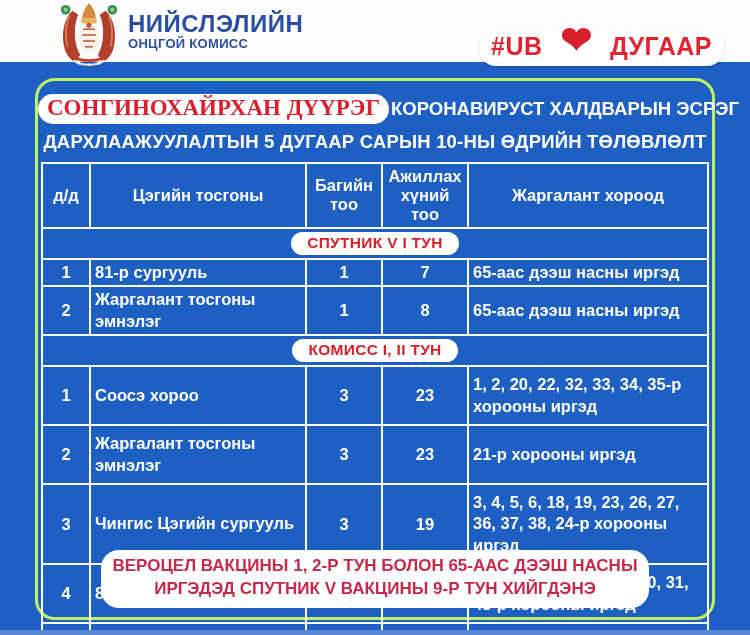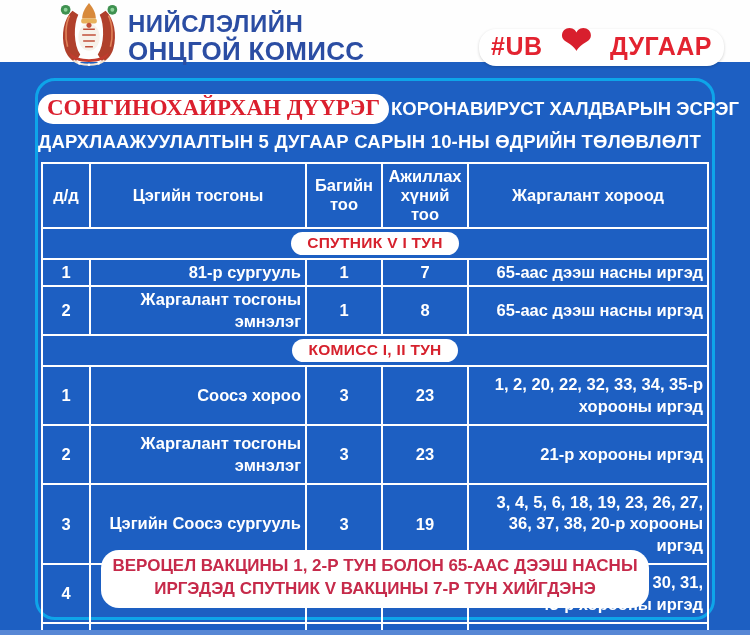--- a/index.html
+++ b/index.html
@@ -6,53 +6,53 @@
   body{
     width:750px;height:635px;position:relative;overflow:hidden;
     background:#ffffff;font-family:"Liberation Sans",sans-serif;
     -webkit-font-smoothing:antialiased;
   }
   
   .top-band{position:absolute;top:0;left:0;width:750px;height:62px;background:#fefefe;z-index:2;}
   .emblem{position:absolute;left:57px;top:2px;width:64px;height:72px;z-index:6;}
   .org-title{position:absolute;left:128px;top:11px;color:#2b4da3;font-weight:bold;z-index:6;line-height:1.08;}
   .org-line1{font-size:24px;letter-spacing:.5px;}
-  .org-line2{font-size:26px;letter-spacing:.3px;}
+  .org-line2{font-size:13px;letter-spacing:.3px;}
   .hashtag{
     position:absolute;right:26px;top:29px;z-index:7;
     background:#ffffff;border-radius:17px;padding:3px 12px 5px 12px;
     display:flex;align-items:center;box-shadow:0 1px 3px rgba(0,0,0,.18);
     color:#e32330;font-weight:bold;font-size:25px;letter-spacing:.5px;gap:19px;
   }
   .heart-icon{font-size:38px;color:#d81f2d;line-height:.8;margin:-16px -2px -4px -1px;}
   
   .blue-area{position:absolute;top:62px;left:0;width:750px;height:573px;background:#1d5fc2;z-index:1;}
   .bottom-strip{position:absolute;left:0;bottom:0;width:100%;height:5px;background:#5787d5;}
   .panel{
     position:absolute;left:35px;top:16px;width:680px;height:542px;box-sizing:border-box;
-    border:3px solid #0ea5e9;border-radius:20px;
+    border:3px solid #bef264;border-radius:20px;
   }
   
   .title-line1{text-align:center;margin-top:13px;white-space:nowrap;}
   .district-badge{
     display:inline-block;background:#ffffff;color:#db1f2e;border-radius:16px;
     font-family:"Liberation Serif",serif;font-weight:bold;font-size:23px;
     padding:1px 9px 3px 9px;vertical-align:middle;
   }
   .title-rest{color:#ffffff;font-weight:bold;font-size:18.5px;vertical-align:middle;margin-left:2px;}
-  .title-line2{text-align:left;color:#ffffff;font-weight:bold;font-size:18.5px;margin-top:7px;letter-spacing:.2px;}
+  .title-line2{text-align:center;color:#ffffff;font-weight:bold;font-size:18.5px;margin-top:7px;letter-spacing:.2px;}
   
   table.schedule{border-collapse:collapse;table-layout:fixed;width:666px;margin:9px auto 0 auto;}
   .schedule th,.schedule td{
     border:2px solid #ffffff;color:#ffffff;font-weight:bold;
     font-size:16.5px;padding:2px 4px;box-sizing:border-box;
   }
   .schedule th{font-size:16.5px;line-height:1.15;padding:3px 2px;}
   .c-no,.c-num{text-align:center;}
-  .c-loc,.c-khr{text-align:right;padding-left:8px;line-height:1.3;margin-left:33px;}
+  .c-loc,.c-khr{text-align:left;padding-left:8px;line-height:1.3;margin-left:33px;}
   .section-row td{text-align:center;padding:3px 0;margin-top:20px;}
   .section-pill{
     display:inline-block;background:#ffffff;color:#d6212d;border-radius:14px;
     font-weight:bold;font-size:15.5px;padding:2px 16px 3px 16px;letter-spacing:.3px;
   }
   tr.roomy td{padding-top:7px;padding-bottom:7px;}
   
   .notice{
     position:absolute;left:50%;transform:translateX(-50%);bottom:9px;
     background:#ffffff;border-radius:18px;width:548px;padding:5px 10px 7px 10px;
@@ -152,42 +152,42 @@
           </tr>
           <tr class="roomy">
             <td class="c-no">2</td>
             <td class="c-loc">Жаргалант тосгоны эмнэлэг</td>
             <td class="c-num">3</td>
             <td class="c-num">23</td>
             <td class="c-khr">21-р хорооны иргэд</td>
           </tr>
           <tr class="roomy">
             <td class="c-no">3</td>
-            <td class="c-loc">Цэгийн Соосэ сургууль</td>
+            <td class="c-loc">Чингис Цэгийн сургууль</td>
             <td class="c-num">3</td>
             <td class="c-num">19</td>
-            <td class="c-khr">3, 4, 5, 6, 18, 19, 23, 26, 27, 36, 37, 38, 20-р хорооны иргэд</td>
+            <td class="c-khr">3, 4, 5, 6, 18, 19, 23, 26, 27, 36, 37, 38, 24-р хорооны иргэд</td>
           </tr>
           <tr class="roomy">
             <td class="c-no">4</td>
             <td class="c-loc">82-р сургууль</td>
             <td class="c-num">3</td>
             <td class="c-num">23</td>
             <td class="c-khr">12, 13, 14, 15, 16, 17, 30, 31, 43-р хорооны иргэд</td>
           </tr>
           <tr class="roomy">
             <td class="c-no">5</td>
             <td class="c-loc">76-р сургууль</td>
             <td class="c-num">3</td>
             <td class="c-num">23</td>
             <td class="c-khr">7, 8, 9, 10, 11, 24, 25, 28, 40, 41, 42-р хорооны иргэд</td>
           </tr>
         </tbody>
     </table>
 
     <div class="notice">
       <span>ВЕРОЦЕЛ ВАКЦИНЫ 1, 2-Р ТУН БОЛОН 65-ААС ДЭЭШ НАСНЫ</span><br>
-      <span>ИРГЭДЭД СПУТНИК V ВАКЦИНЫ 7-Р ТУН ХИЙГДЭНЭ</span>
+      <span>ИРГЭДЭД СПУТНИК V ВАКЦИНЫ 9-Р ТУН ХИЙГДЭНЭ</span>
     </div>
 
   </div>
   <div class="bottom-strip"></div>
 </div>
 
 </body></html>

